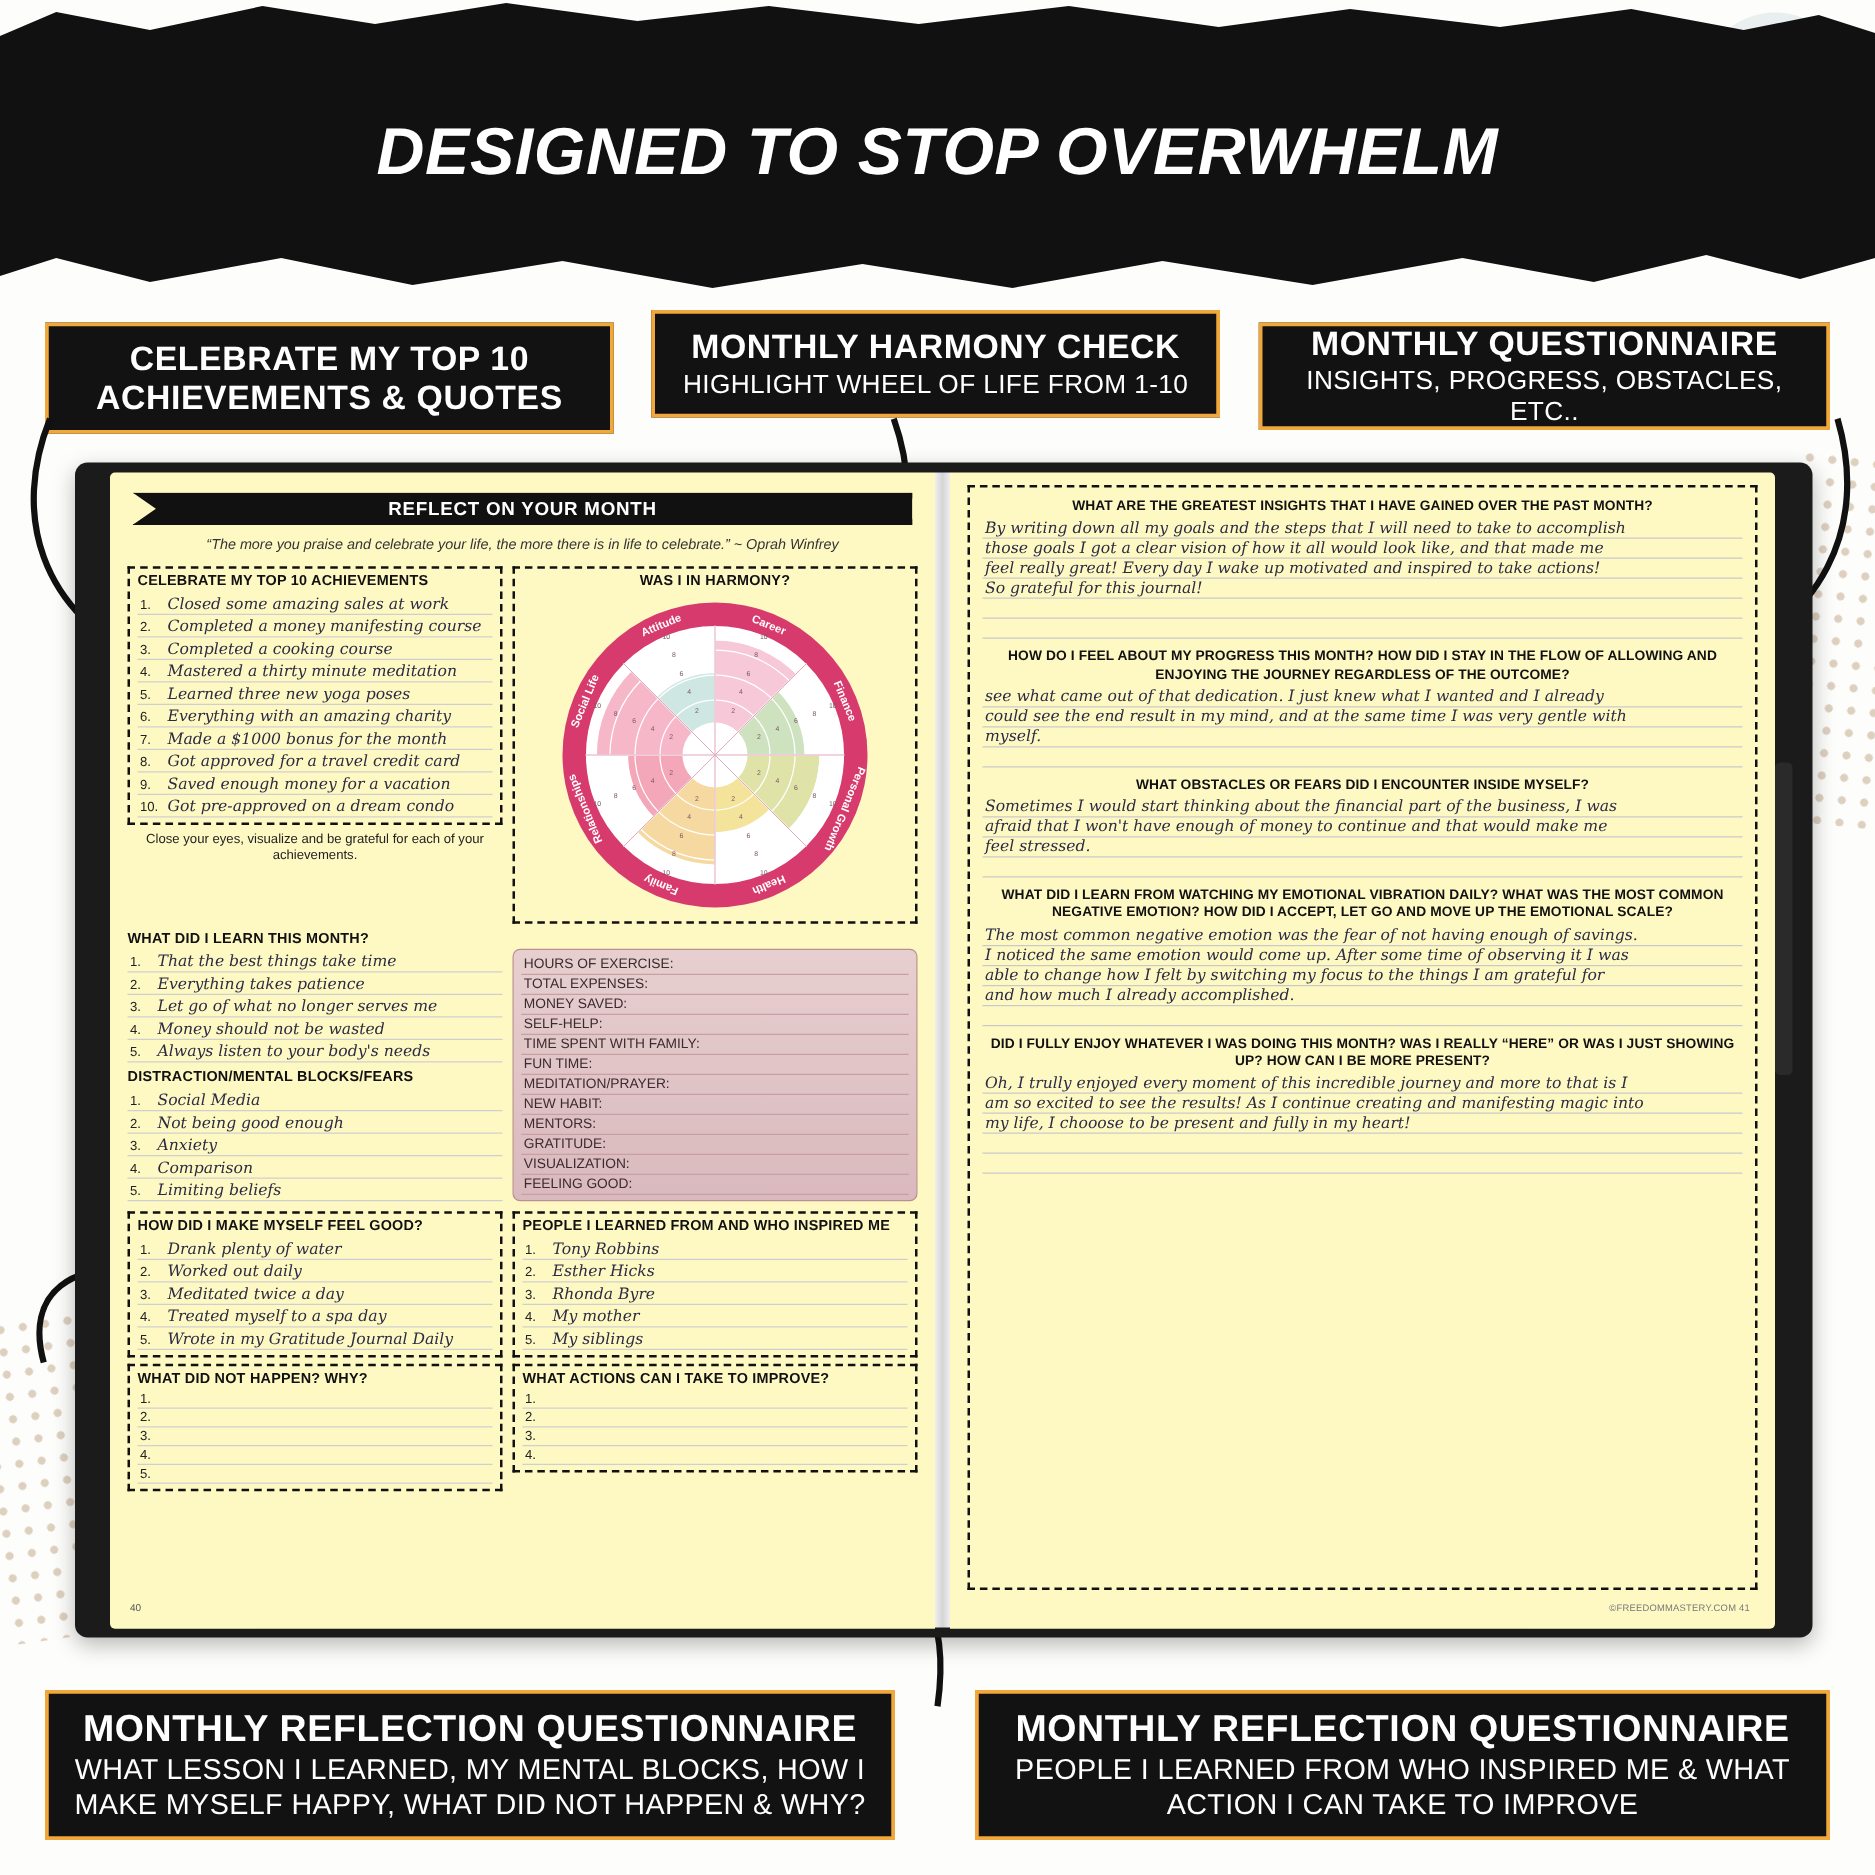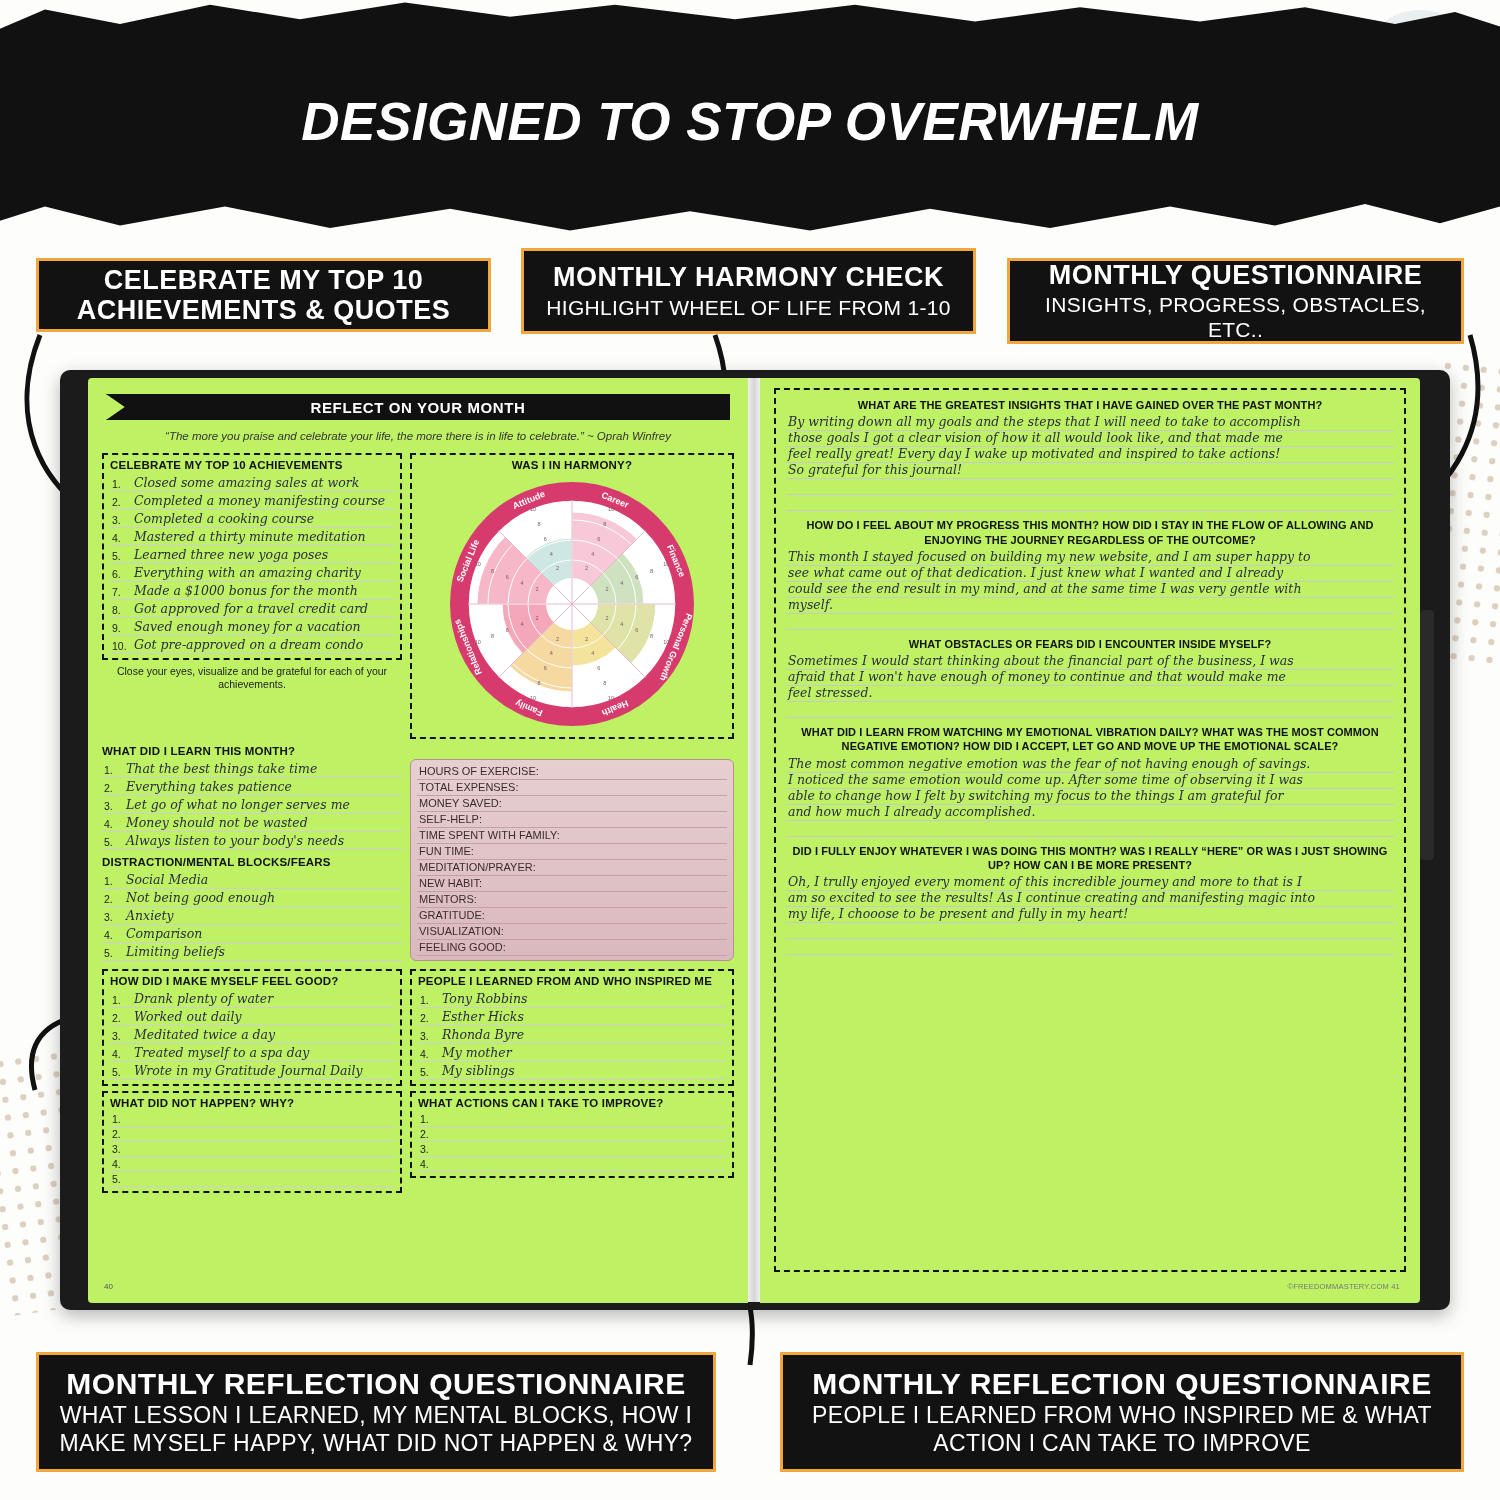--- a/index.html
+++ b/index.html
@@ -52,33 +52,33 @@
   .h-sub2 { font-size:30px; letter-spacing:1px; margin-top:4px; }
 
   
   .badge {
     position:absolute; background:#121212; border:3px solid #f0a73b;
     color:#fff; text-align:center; padding:10px 14px;
     display:flex; flex-direction:column; align-items:center; justify-content:center;
   }
   .badge .b1 { font-size:27px; font-weight:700; letter-spacing:.5px; line-height:1.12; }
   .badge .b2 { font-size:21px; font-weight:400; letter-spacing:.3px; line-height:1.2; margin-top:2px; }
-  #badge-top-left  { left:36px;  top:258px; width:455px; height:74px; }
+  #badge-top-left  { left:36px;  top:258px; width:455px; height:89px; }
   #badge-top-mid   { left:521px; top:248px; width:455px; height:86px; }
   #badge-top-right { left:1007px;top:258px; width:457px; height:86px; }
   #badge-bottom-left  { left:36px;  top:1352px; width:680px; height:120px; }
   #badge-bottom-right { left:780px; top:1352px; width:684px; height:120px; }
 
   
   .arrow { position:absolute; pointer-events:none; }
 
   
   .book { position:absolute; left:60px; top:370px; width:1390px; height:940px;
           background:#1b1b1b; border-radius:10px; box-shadow:0 6px 18px rgba(0,0,0,.28); }
-  .page { position:absolute; top:8px; height:925px; background:#bef264;padding-left:32px; }
+  .page { position:absolute; top:8px; height:925px; background:#fef9c3;padding-left:32px; }
   .page-left  { left:28px;  width:660px; border-radius:4px 0 0 4px; }
   .page-right { left:700px; width:660px; border-radius:0 4px 4px 0; }
   .spine { position:absolute; left:688px; top:8px; width:12px; height:924px;
            background:linear-gradient(90deg,#efefef,#d5d5d5,#efefef); }
   .elastic { position:absolute; right:16px; top:240px; width:14px; height:250px;
              background:#2a2a2a; border-radius:4px; }
 
   .page-inner { position:absolute; inset:10px 14px 10px 14px; font-size:11px; color:#222; }
 
   
@@ -536,23 +536,20 @@
                 </div>
                 <div class="ln">
                   <span class="ans"></span>
                 </div>
               </div>
             </div>
             <div class="q-block">
               <div class="q-text">HOW DO I FEEL ABOUT MY PROGRESS THIS MONTH? HOW DID I STAY IN THE FLOW OF ALLOWING AND ENJOYING THE JOURNEY REGARDLESS OF THE OUTCOME?</div>
               <div class="lines">
                 <div class="ln">
-                  <span class="ans">This month I stayed focused on building my new website, and I am super happy to</span>
-                </div>
-                <div class="ln">
                   <span class="ans">see what came out of that dedication. I just knew what I wanted and I already</span>
                 </div>
                 <div class="ln">
                   <span class="ans">could see the end result in my mind, and at the same time I was very gentle with</span>
                 </div>
                 <div class="ln">
                   <span class="ans">myself.</span>
                 </div>
                 <div class="ln">
                   <span class="ans"></span>

